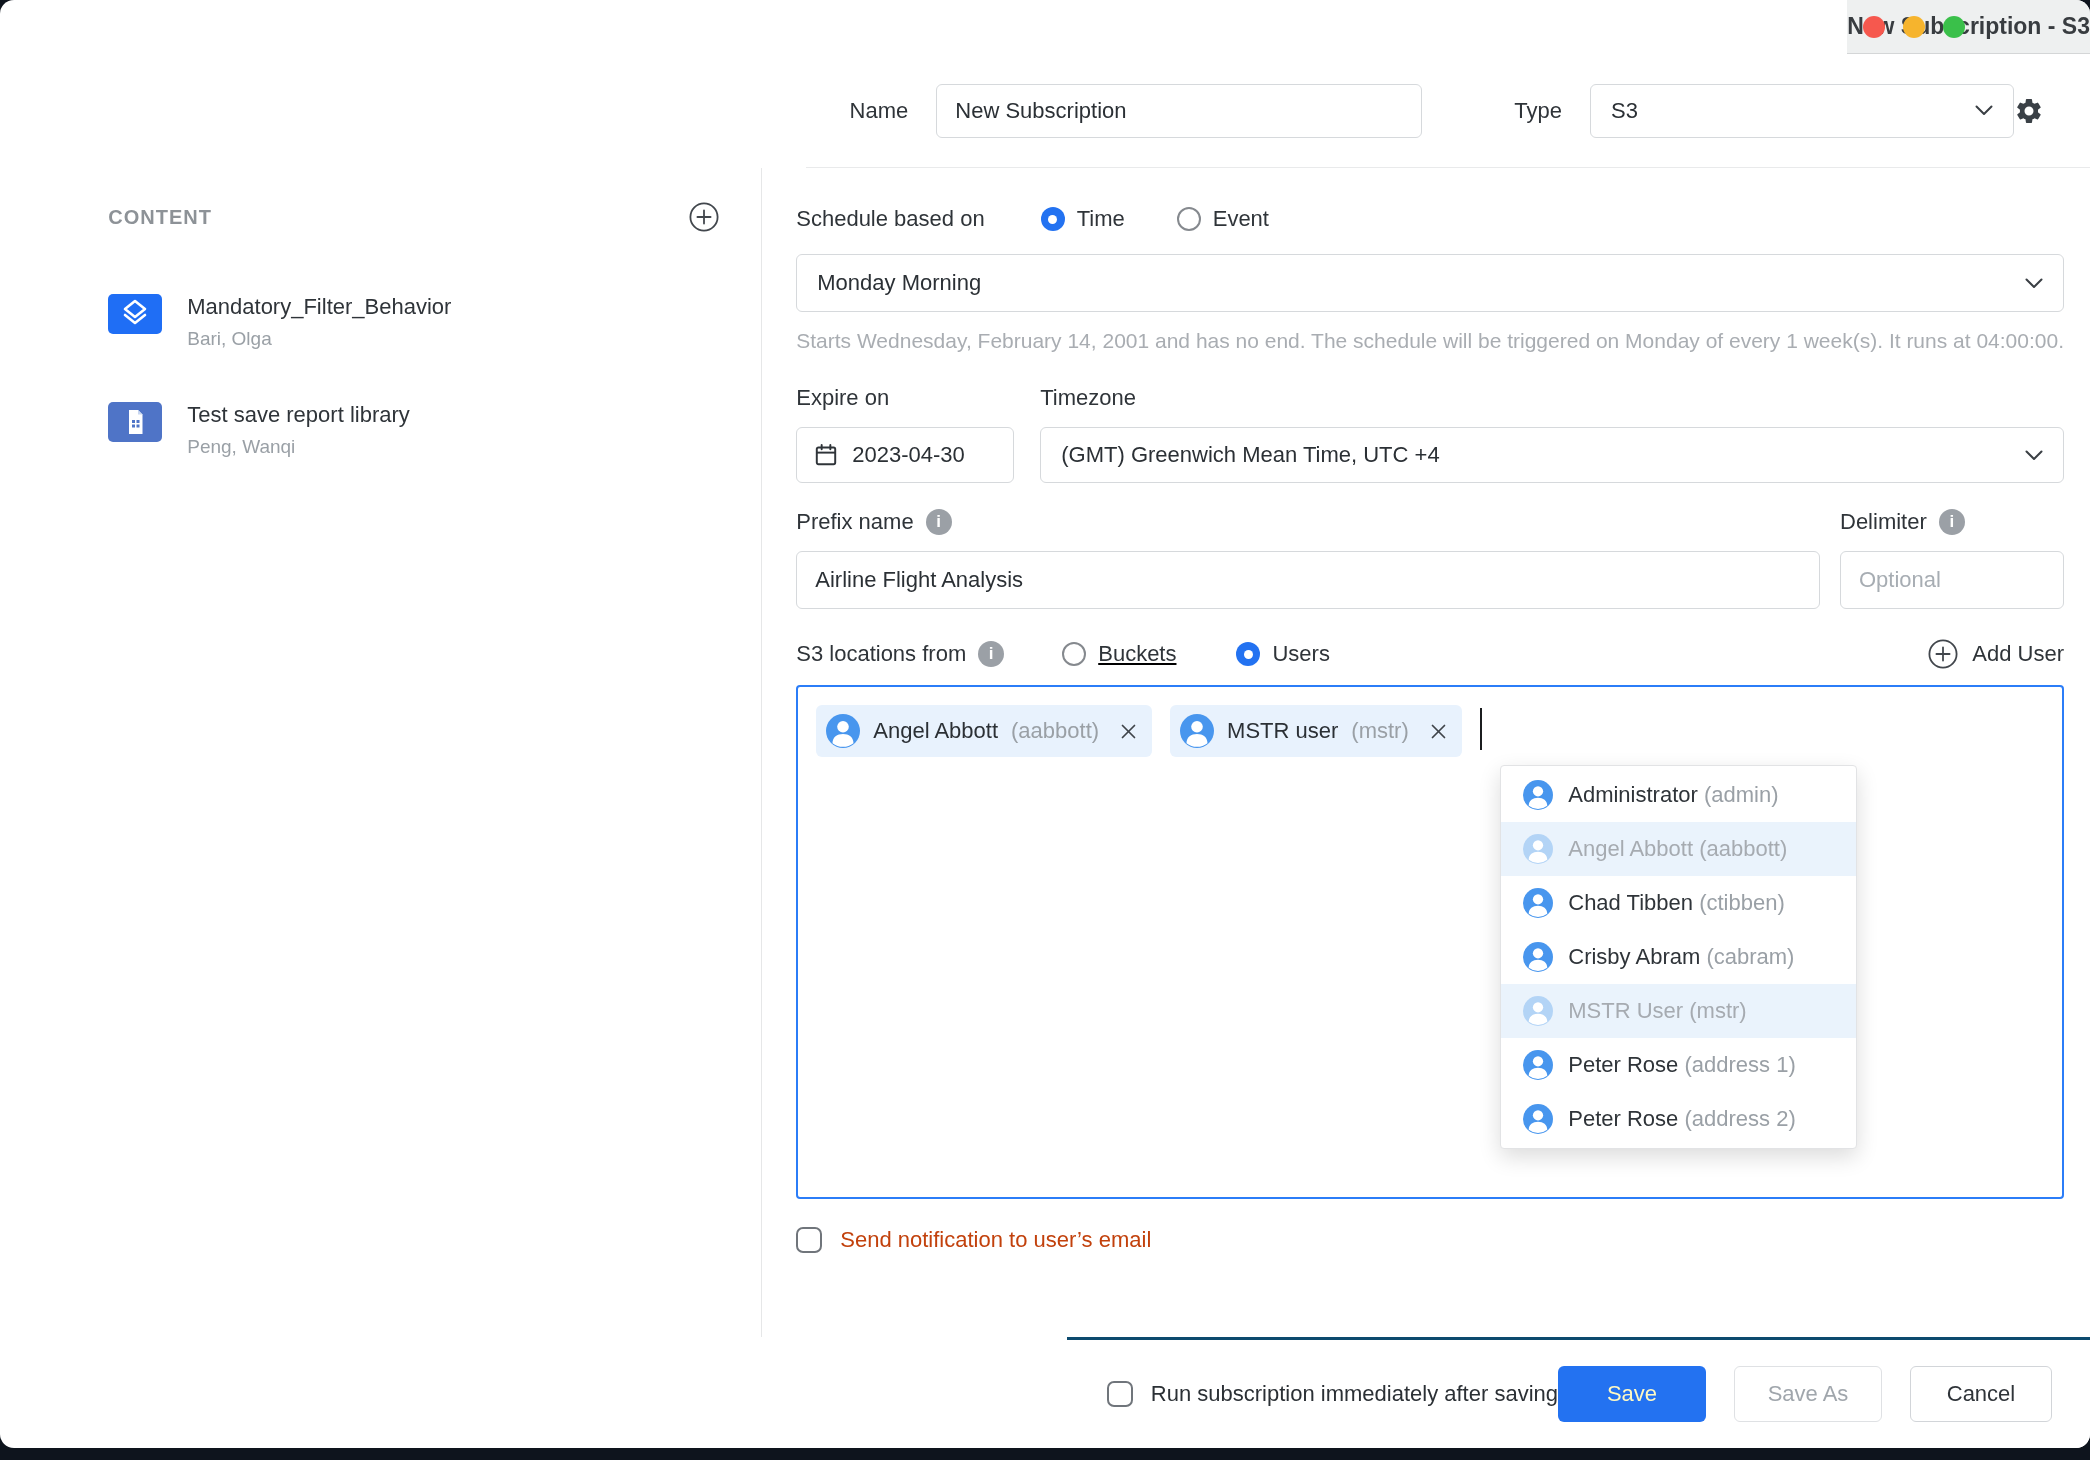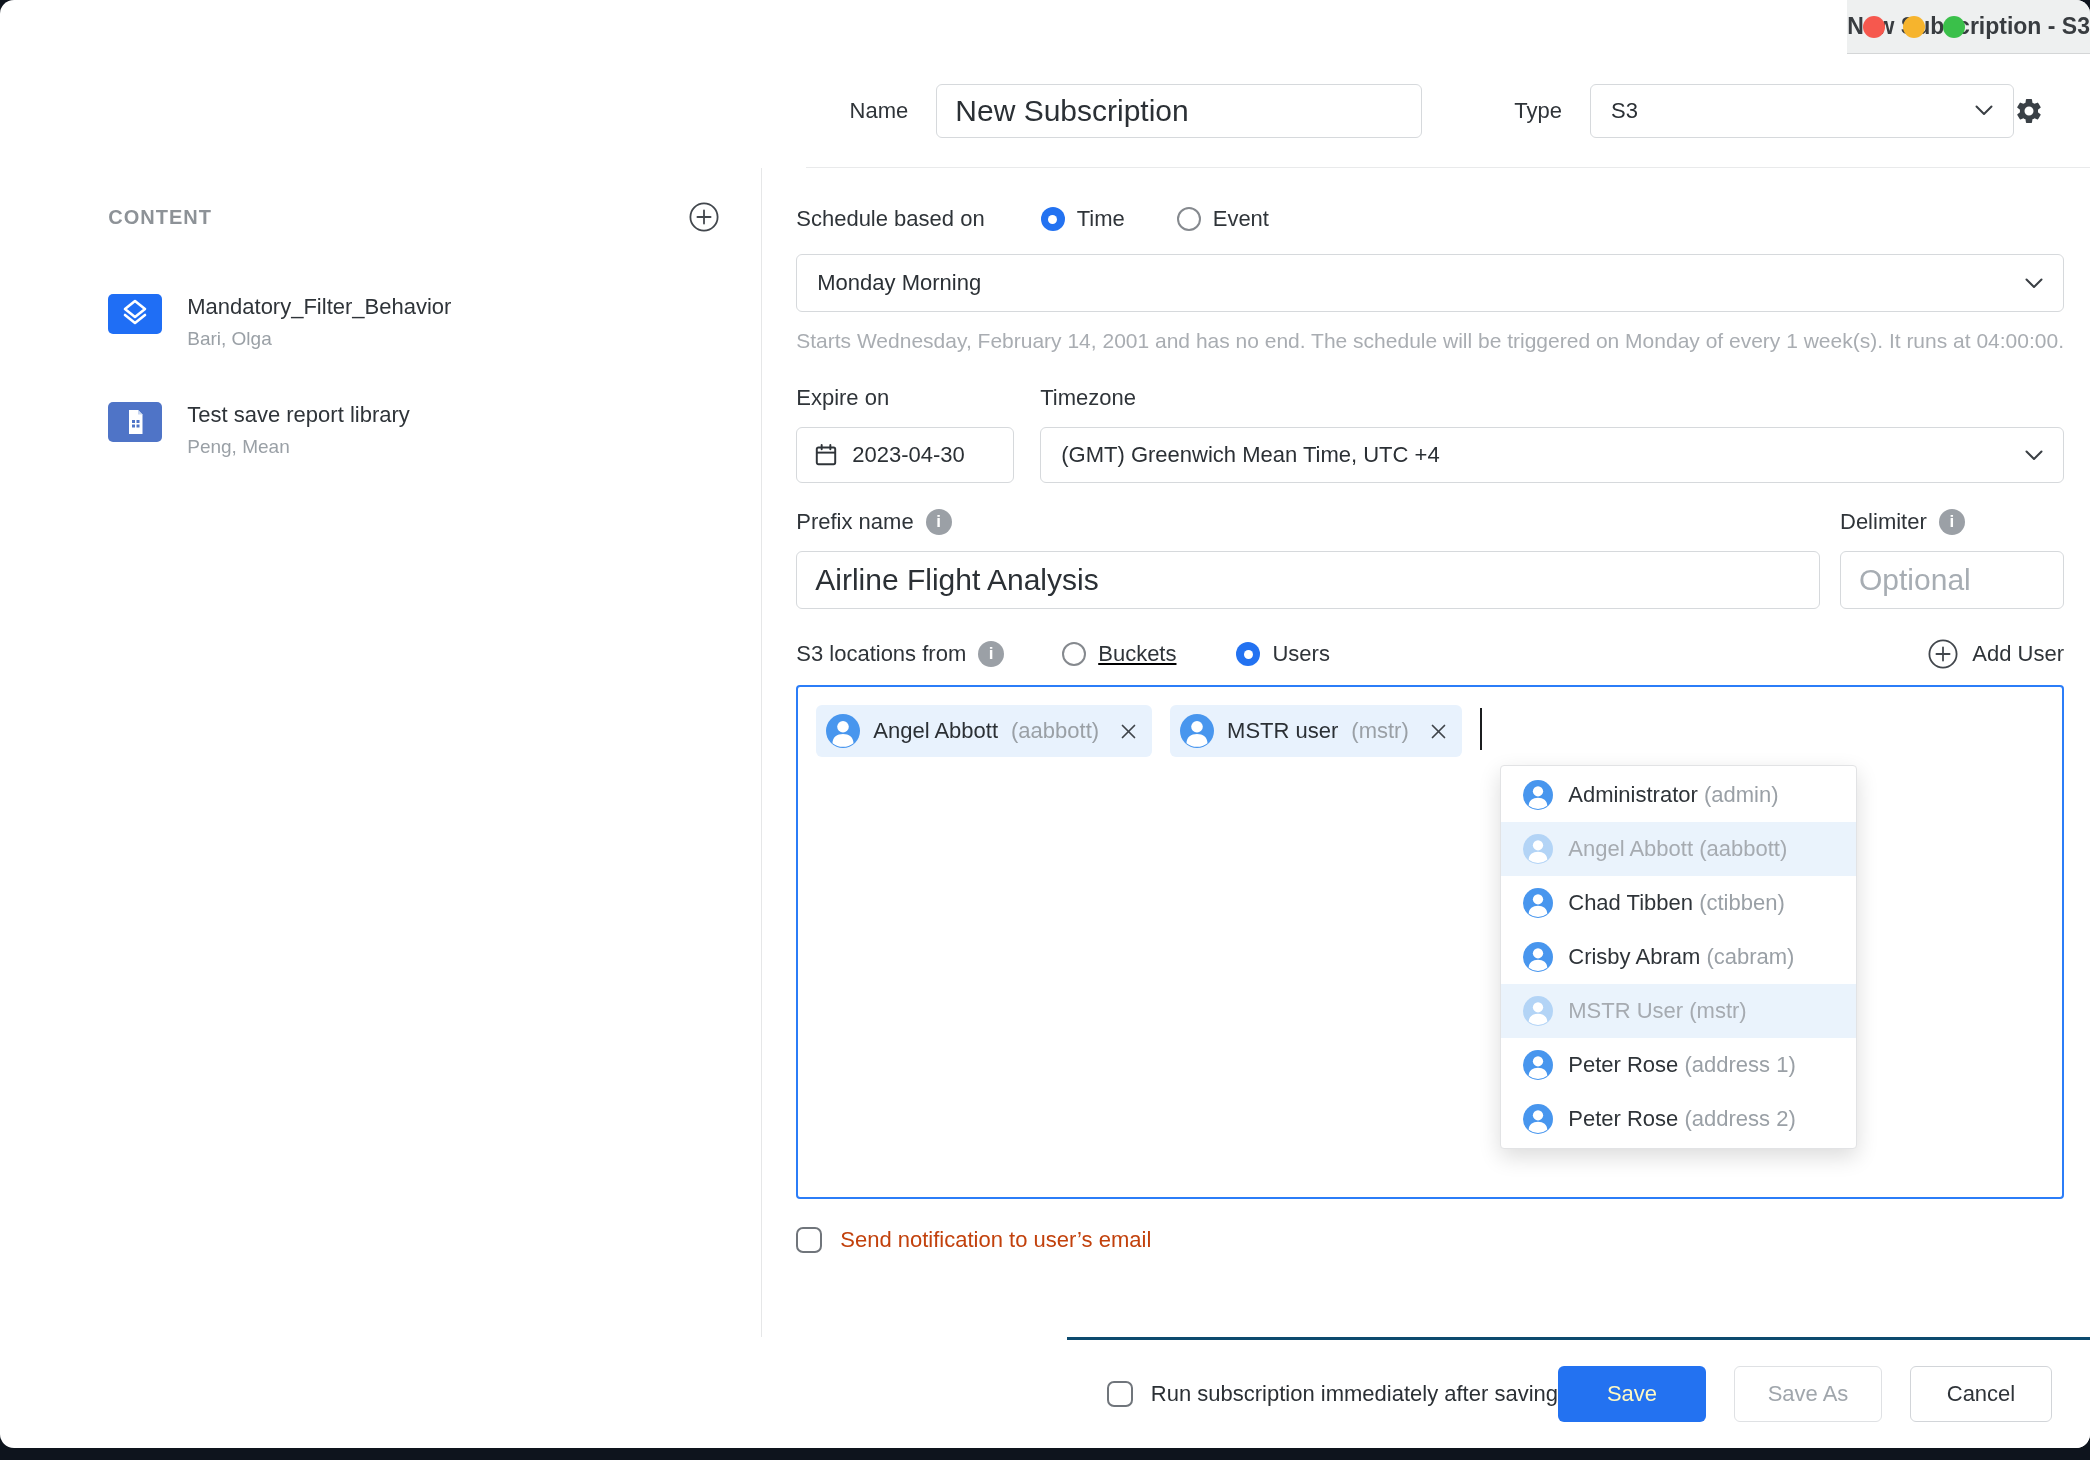--- a/index.html
+++ b/index.html
@@ -13,21 +13,21 @@
               display:flex; align-items:center; justify-content:center; flex:0 0 auto; }
   .titlebar .title { font-size:23px; font-weight:700; color:#383c40; }
   .lights { position:absolute; left:16px; top:0; height:54px; display:flex; align-items:center; gap:18px; }
   .light { width:22px; height:22px; border-radius:50%; }
   .light.red { background:#f6584e; } .light.yellow { background:#f6b42d; } .light.green { background:#3ac04a; }
 
   
   .header-row { height:114px; border-bottom:1px solid #e9eaeb; display:flex; align-items:center;
                 padding:0 46px 0 44px; flex:0 0 auto; }
   .lbl { font-size:22px; color:#2f3439; }
-  .text-input { height:54px; border:1px solid #d6d9dc; border-radius:6px; font-size:30px; color:#2b3035;
+  .text-input { height:54px; border:1px solid #d6d9dc; border-radius:6px; font-size:22px; color:#2b3035;
                 padding:0 18px; font-family:"Liberation Sans", sans-serif; outline:none; background:#fff; }
   .text-input::placeholder { color:#a7adb3; }
   .name-input { width:486px; margin-left:28px; }
   .type-label { margin-left:92px; }
   .select { height:54px; border:1px solid #d6d9dc; border-radius:6px; display:flex; align-items:center;
             justify-content:space-between; padding:0 20px; font-size:22px; color:#2b3035; background:#fff; cursor:default; }
   .type-select { width:424px; margin-left:28px; }
   .gear { margin-left:auto; width:30px; height:30px; color:#3a4046; }
 
   
@@ -180,21 +180,21 @@
               <path d="M21 8 h9 l4.5 4.5 V32 H21 Z" fill="#fff"></path>
               <path d="M30 8 l4.5 4.5 H30 Z" fill="#c9d7f0"></path>
               <rect x="24" y="18" width="3" height="3" fill="#4f74c7"></rect>
               <rect x="28.5" y="18" width="3" height="3" fill="#4f74c7"></rect>
               <rect x="24" y="22.5" width="3" height="3" fill="#4f74c7"></rect>
               <rect x="28.5" y="22.5" width="3" height="3" fill="#4f74c7"></rect>
             </svg>
           </span>
           <div>
             <div class="ci-title">Test save report library</div>
-            <div class="ci-owner">Peng, Mean</div>
+            <div class="ci-owner">Peng, Wanqi</div>
           </div>
         </div>
       </div>
     </div>
 
     <div class="main">
 
       <div class="sched-row">
         <span class="lbl">Schedule based on</span>
         <span class="radio-group time">

